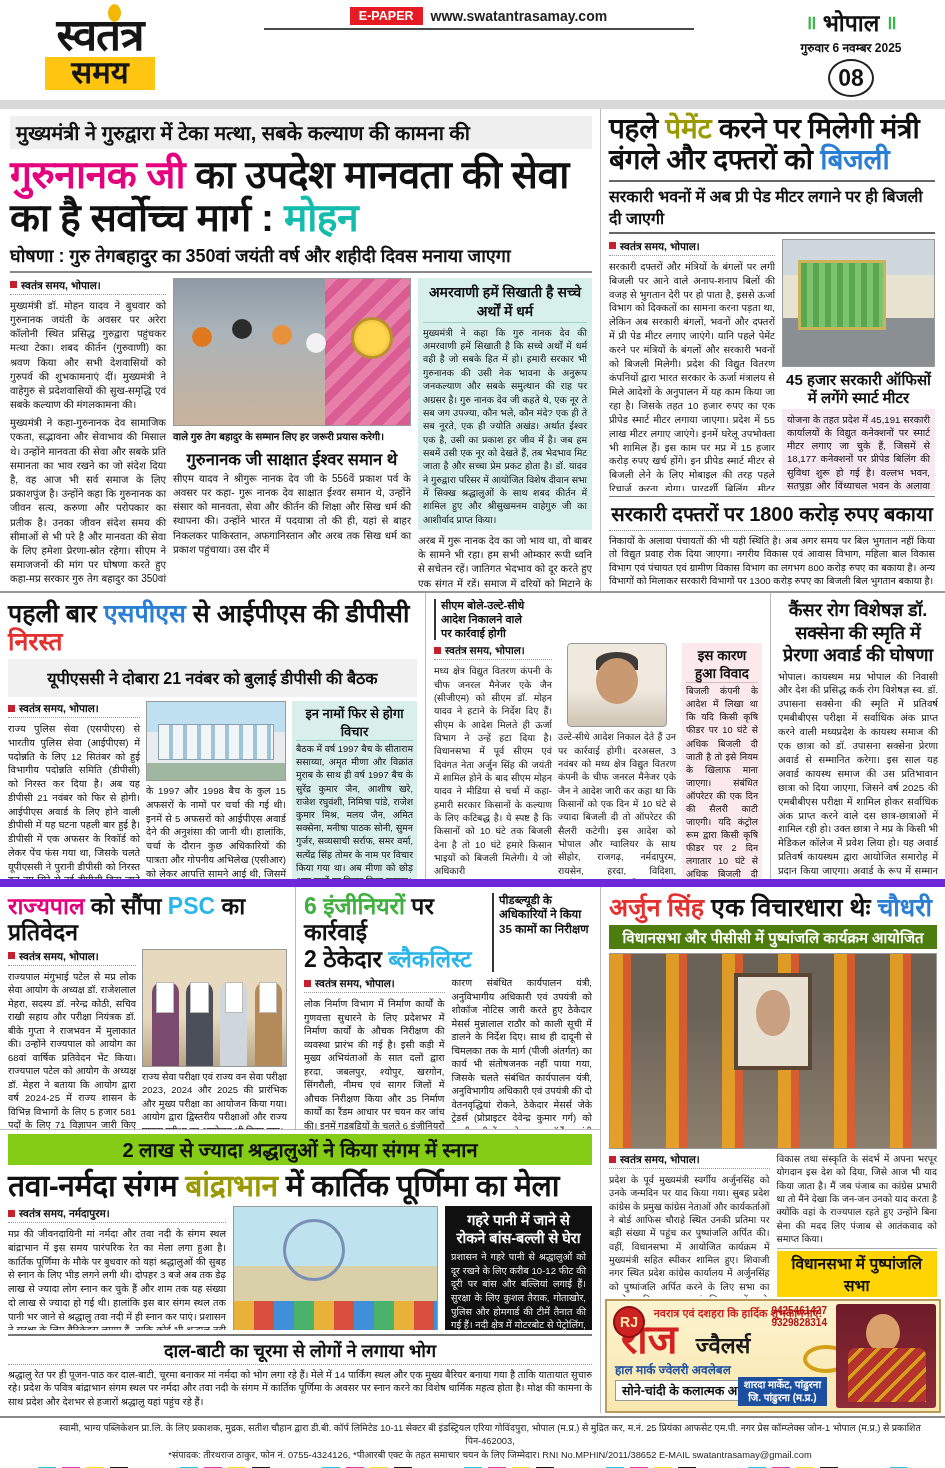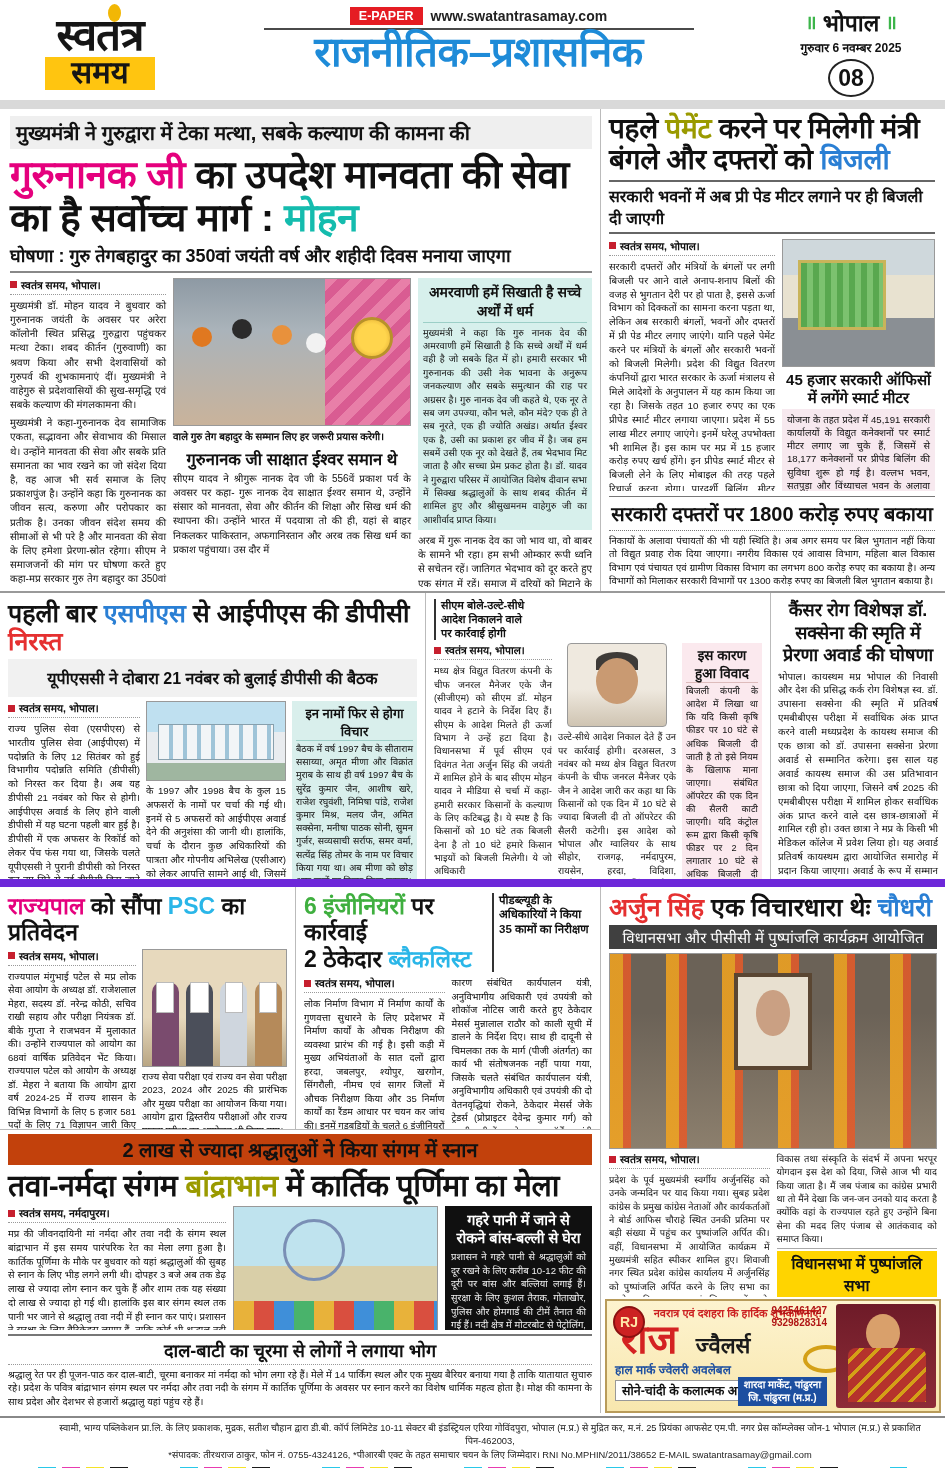--- a/index.html
+++ b/index.html
@@ -94,36 +94,36 @@
   .psc-c1{width:128px;}.psc-c2{flex:1;}
   .psc-photo{height:118px;background:linear-gradient(180deg,#e7d9bd 58%,#b9a684);margin-bottom:3px;}
   .fig{position:absolute;bottom:0;width:19%;height:72%;border-radius:10px 10px 0 0;}
   .doc{position:absolute;width:13%;height:26%;background:#fff;border:1px solid #bbb;top:28%;}
   .pwd-headrow{display:flex;gap:6px;}
   .pwd-headline{flex:1;font-size:23px;font-weight:900;line-height:1.15;}
   .pwd-callout{width:100px;font-size:11.5px;font-weight:800;border-left:2px solid #333;padding-left:5px;line-height:1.25;}
   .pwd-grid{display:flex;gap:7px;margin-top:4px;}
   .pwd-grid>div{flex:1;}
   .mela{flex:1;padding:4px 8px;display:flex;flex-direction:column;overflow:hidden;border-top:1px solid #bbb;}
-  .mela-banner{background:#c2410c;text-align:center;font-size:20px;font-weight:900;padding:2px 0;}
+  .mela-banner{background:#84cc16;text-align:center;font-size:20px;font-weight:900;padding:2px 0;}
   .mela-headline{font-size:30px;font-weight:900;line-height:1.1;letter-spacing:-.4px;margin:4px 0 4px;}
   .mela-grid{display:flex;gap:7px;flex:1;overflow:hidden;}
   .mela-c1{width:218px;}.mela-c2{width:205px;}.mela-c3{flex:1;}
   .mela-photo{height:170px;background:linear-gradient(180deg,#bfe3ee 35%,#d9cfa8 35% 55%,#c8b089);}
   .wheel{position:absolute;left:24%;top:7%;width:62px;height:62px;border:3px solid #7a8fb5;border-radius:50%;}
   .tents{position:absolute;bottom:0;left:0;right:0;height:44%;background:repeating-linear-gradient(90deg,#e8b23a 0 20px,#d94f3f 20px 40px,#3f8fd9 40px 60px,#49b36b 60px 80px);}
   .box-black{background:#101010;color:#fff;padding:5px 6px;}
   .box-black-head{font-size:14.5px;font-weight:900;text-align:center;line-height:1.25;margin-bottom:3px;}
   .box-black .btxt{color:#eee;font-size:9.6px;}
   .bhog{border-top:2px solid #777;margin-top:4px;padding-top:2px;}
   .bhog-head{font-size:18px;font-weight:900;text-align:center;border-bottom:1px dotted #999;padding-bottom:2px;margin-bottom:3px;}
   
   .arjun{height:416px;padding:6px 8px 0;display:flex;flex-direction:column;overflow:hidden;}
   .arjun-headline{font-size:25px;font-weight:900;line-height:1.12;}
-  .arjun-bar{background:#404040;color:#fff;font-size:15px;font-weight:400;text-align:center;padding:2px 0;margin:4px 0;}
+  .arjun-bar{background:#4d7c0f;color:#fff;font-size:15px;font-weight:700;text-align:center;padding:2px 0;margin:4px 0;}
   .arjun-photo{height:196px;background:linear-gradient(180deg,#6b6257 30%,#8c7f6d);}
   .garlands{position:absolute;inset:0;background:repeating-linear-gradient(90deg,rgba(244,164,30,.85) 0 13px,rgba(230,90,40,.85) 13px 21px,transparent 21px 56px);}
   .frame{position:absolute;left:38%;top:10%;width:24%;height:50%;background:#e8e0d0;border:4px solid #5a4632;}
   .frame-face{position:absolute;left:26%;top:14%;width:48%;height:52%;border-radius:50%;background:#caa083;}
   .arjun-body{display:flex;gap:7px;flex:1;overflow:hidden;margin-top:3px;}
   .arjun-body>div{flex:1;}
   .vbox-head{background:#ffd400;display:inline-block;font-size:15.5px;font-weight:900;padding:1px 8px;margin:2px auto;}
   .vbox{text-align:center;border-top:1px solid #aaa;margin-top:3px;}
   .vbox .btxt{text-align:justify;font-size:9.6px;}
   
@@ -155,21 +155,20 @@
       <div class="logo-dot"></div>
       <div class="logo-top">स्वतंत्र</div>
       <div class="logo-bottom">समय</div>
     </div>
     <div class="hcenter">
       <div class="ep-row">
         <span class="ep-badge">E-PAPER</span>
         <span class="website">www.swatantrasamay.com</span>
       </div>
       <div class="ep-rule"></div>
-      <div class="section-title">राजनीतिक–प्रशासनिक</div>
     </div>
     <div class="hright">
       <div class="city-row">
         <span class="gbar">॥</span>
         <span>भोपाल</span>
         <span class="gbar">॥</span>
       </div>
       <div class="hdate">गुरुवार 6 नवम्बर 2025</div>
       <div class="pageno">08</div>
     </div>

